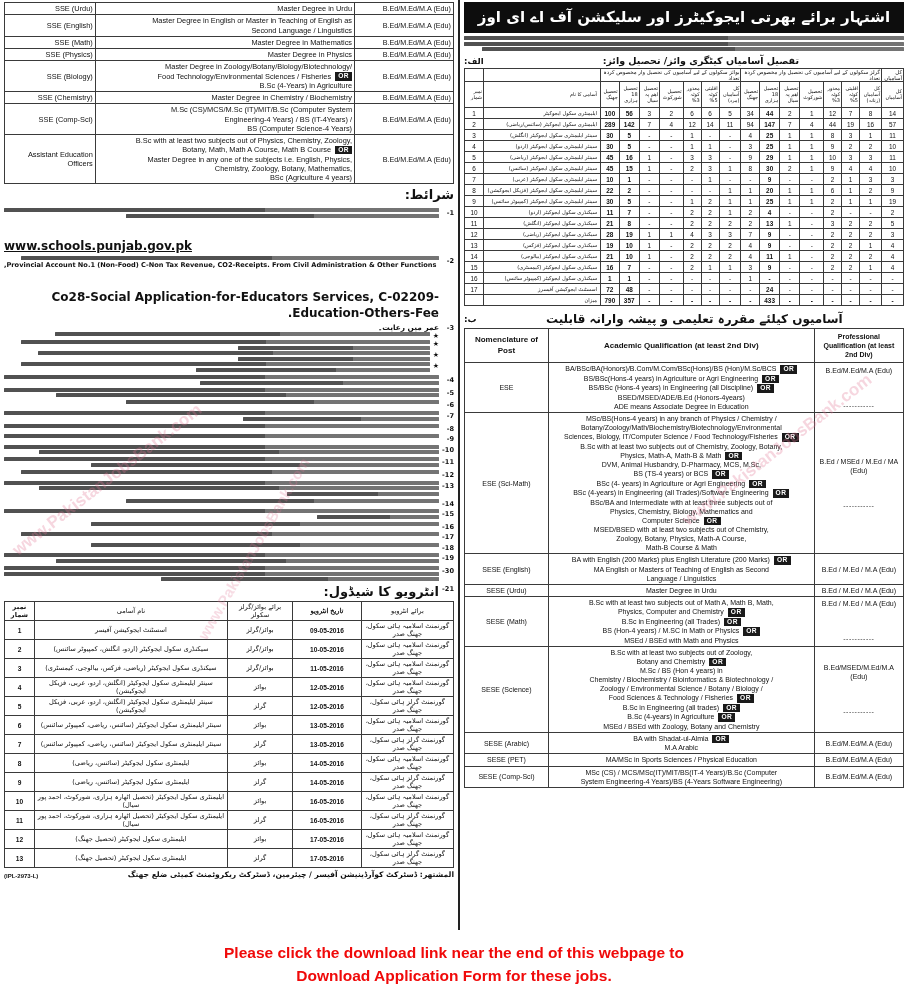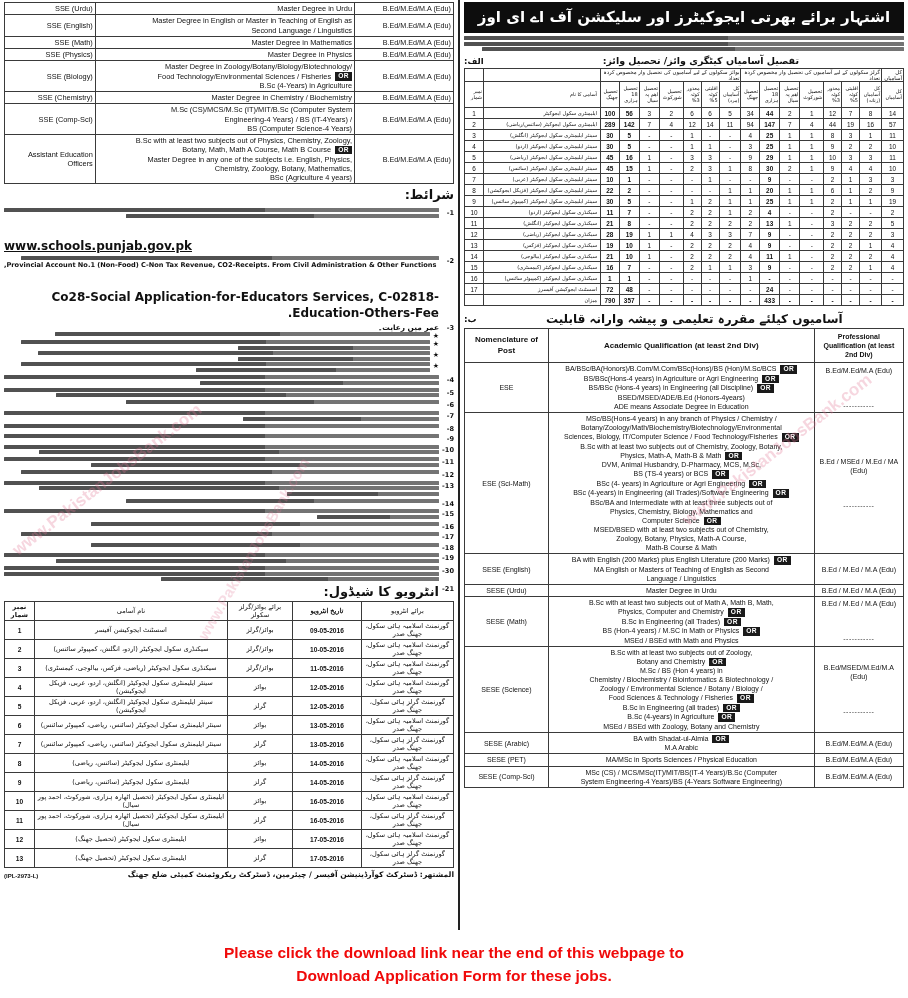--- a/index.html
+++ b/index.html
@@ -182,21 +182,21 @@
                 <div class="uline w100"></div>
                 <div class="uline w72 r"></div>
                 <div class="eng-inline" style="text-decoration: underline; text-align: left;">www.schools.punjab.gov.pk</div>
               </div>
             </li>
             <li>
               <span class="unum">-2</span>
               <div class="ubody">
                 <div class="uline w96 r"></div>
                 <div class="eng-left">Provincial Account No.1 (Non-Food) C-Non Tax Revenue, CO2-Receipts. From Civil Administration &amp; Other Functions,</div>
-                <div class="eng-inline" style="text-align: right;">Co28-Social Application-for-Educators Services, C-02818-Education-Others-Fee.</div>
+                <div class="eng-inline" style="text-align: right;">Co28-Social Application-for-Educators Services, C-02209-Education-Others-Fee.</div>
               </div>
             </li>
             <li>
               <span class="unum">-3</span>
               <div class="ubody">
                 <div style="font-size: 7.4px; font-weight: bold;">عمر میں رعایت۔</div>
                 <div style="display: flex; gap: 3px;">
                   <span class="bullet">★</span>
                   <div style="flex: 1 1 0%;">
                     <div class="uline w88 r"></div>

